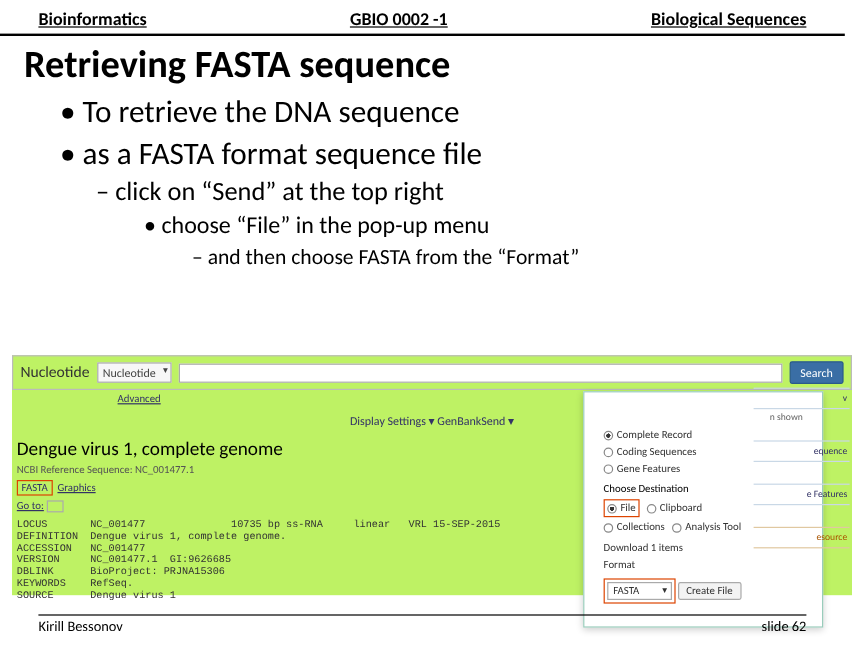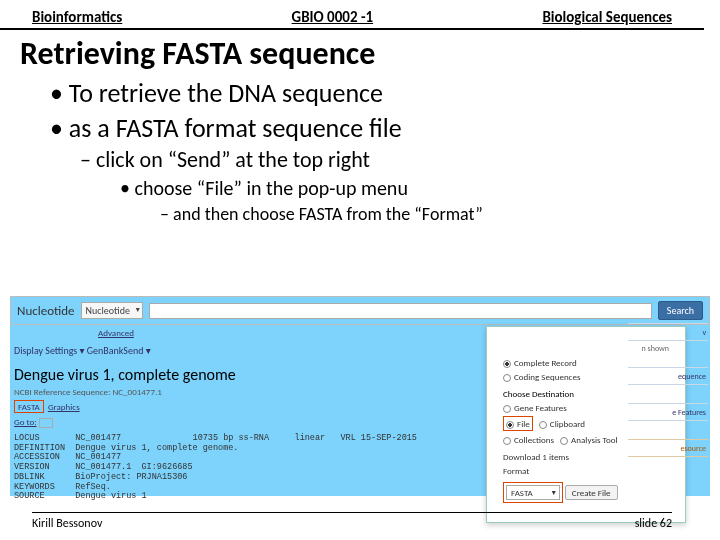--- a/index.html
+++ b/index.html
@@ -6,29 +6,29 @@
   html, body { width: 720px; height: 540px; font-family: Calibri, Arial, sans-serif; background: #fff; color: #000; }
   .slide { width: 704px; height: 540px; position: relative; padding: 0; }
   .hdr { display: flex; justify-content: space-between; padding: 8px 32px 2px 32px; font-weight: bold; font-size: 15px; border-bottom: 2px solid #000; }
   .hdr span { text-decoration: underline; }
   .title { font-size: 32px; font-weight: bold; padding: 4px 20px 2px 20px; }
   .bullets { padding: 0 20px 0 50px; font-size: 26px; line-height: 1.25; }
   .bullets .l1 { margin: 2px 0; }
   .bullets .l2 { margin: 2px 0 2px 30px; font-size: 22px; }
   .bullets .l3 { margin: 2px 0 2px 70px; font-size: 20px; }
   .bullets .l4 { margin: 2px 0 2px 110px; font-size: 18px; }
-  .shot { position: absolute; left: 10px; top: 296px; width: 700px; height: 200px; background: #7dd3fc; font-size: 10px; color: #444; }
+  .shot { position: absolute; left: 10px; top: 296px; width: 700px; height: 200px; background: #bef264; font-size: 10px; color: #444; }
   .ncbi-top { border: 1px solid #bbb; display: flex; align-items: center; padding: 4px 6px; gap: 6px; }
   .ncbi-top .lbl { font-size: 13px; color: #333; }
   .sel { border: 1px solid #aaa; background: #f7f7f7; padding: 1px 12px 1px 4px; font-size: 10px; position: relative; }
   .sel::after { content: "▾"; position: absolute; right: 2px; top: 1px; font-size: 8px; }
   .inp { border: 1px solid #aaa; flex: 1; height: 16px; background: #fff; }
   .srch { background: #3a6ea5; color: #fff; border: 1px solid #2a5a8a; padding: 2px 8px; border-radius: 2px; font-size: 10px; }
   .adv { font-size: 9px; color: #336; text-decoration: underline; margin-left: 88px; margin-top: 2px; }
-  .toolbar { display: flex; justify-content: flex-start; padding: 6px 4px 2px 4px; font-size: 10px; color: #336; }
+  .toolbar { display: flex; justify-content: center; padding: 6px 4px 2px 4px; font-size: 10px; color: #336; }
   .rec-title { font-size: 16px; font-weight: normal; color: #000; padding: 6px 4px 2px 4px; }
   .rec-sub { font-size: 9px; color: #555; padding: 0 4px 4px 4px; }
   .tabs { padding: 0 4px; font-size: 9px; color: #336; }
   .tabs .fasta { border: 1px solid #d40; padding: 0 3px; }
   .goto { padding: 4px; font-size: 9px; color: #336; }
   .goto .box { display: inline-block; border: 1px solid #aaa; width: 14px; height: 10px; vertical-align: middle; }
   .gen { font-family: "Courier New", monospace; font-size: 8.5px; color: #333; padding: 2px 4px; line-height: 1.15; white-space: pre; }
   .bluelink { color: #336; text-decoration: underline; }
   .popup { position: absolute; right: 24px; top: 30px; width: 200px; background: #fff; border: 1px solid #9cb; box-shadow: 0 2px 6px rgba(0,0,0,0.2); padding: 16px; font-size: 9px; color: #333; }
   .popup .hdrrow { display: flex; justify-content: space-between; font-size: 8px; color: #666; margin-bottom: 4px; }
@@ -93,22 +93,22 @@
 KEYWORDS    RefSeq.
 SOURCE      Dengue virus 1</div>
 
   <div class="popup">
     <div class="hdrrow">
           <span></span>
           <span>n shown</span>
         </div>
     <div class="row"><span class="radio on"></span><span>Complete Record</span></div>
     <div class="row"><span class="radio"></span><span>Coding Sequences</span></div>
+    <div class="row"><span class="radio"></span><span>Gene Features</span></div>
     <div class="row" style="margin-top:6px;color:#000">Choose Destination</div>
-    <div class="row"><span class="radio"></span><span>Gene Features</span></div>
     <div class="row">
       <span class="redbox"><span class="radio on"></span><span>File</span></span>
       &nbsp;&nbsp;<span class="radio"></span><span>Clipboard</span>
     </div>
     <div class="row">
       <span class="radio"></span><span>Collections</span>
       &nbsp;&nbsp;<span class="radio"></span><span>Analysis Tool</span>
     </div>
     <div class="row" style="margin-top:6px">Download 1 items</div>
     <div class="row">Format</div>

